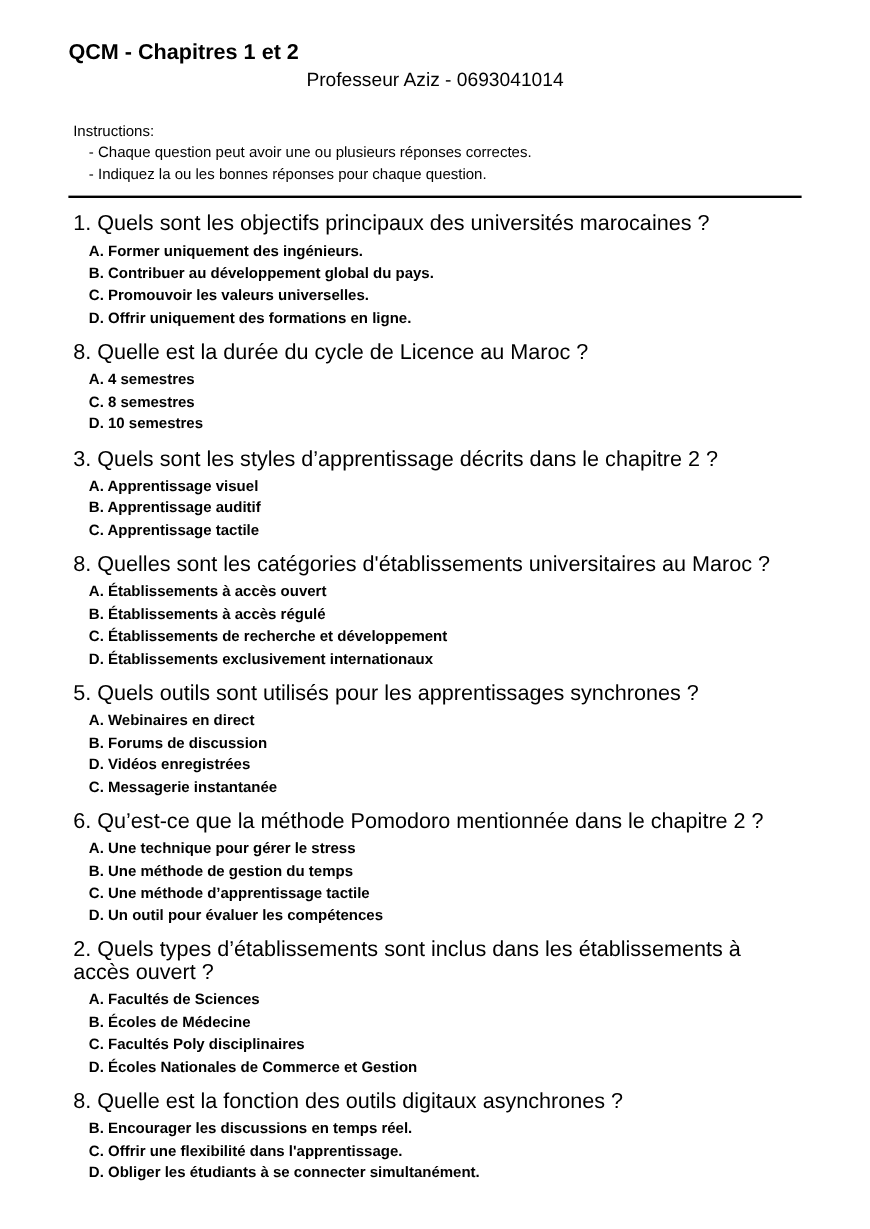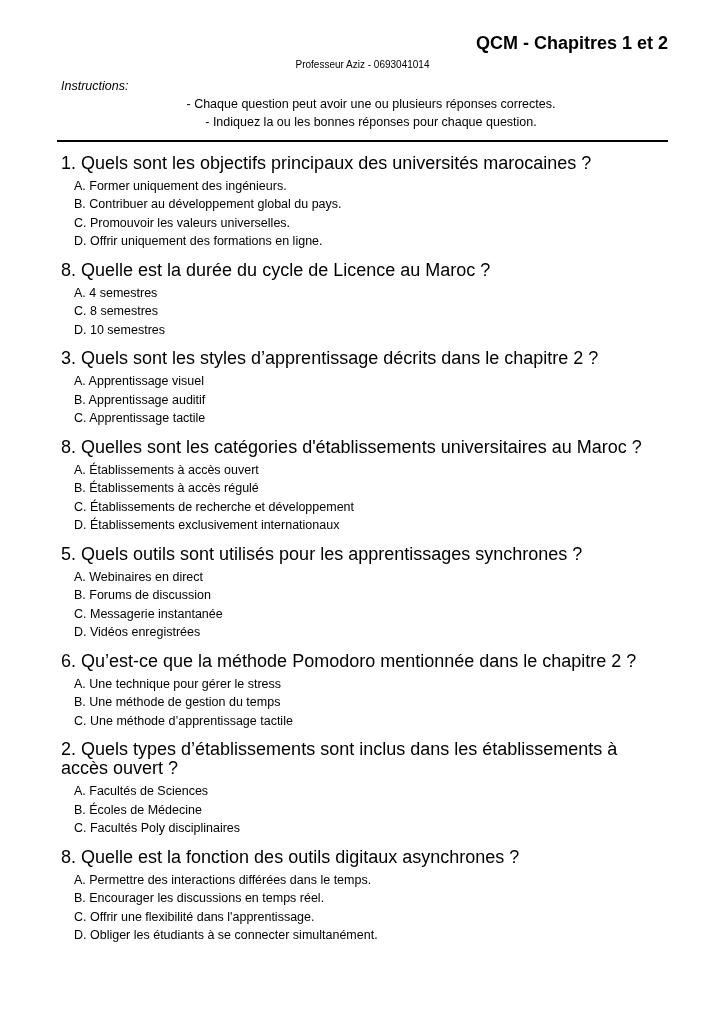--- a/index.html
+++ b/index.html
@@ -8,60 +8,59 @@
     height: 1024px;
     box-sizing: border-box;
     padding: 33px 57px 0 57px;
     font-family: "Liberation Sans", sans-serif;
     color: #000000;
     overflow: hidden;
   }
   .doc-title {
     font-size: 18px;
     font-weight: bold;
-    text-align: right;
+    text-align: left;
     margin: 0 0 3px 0;
     line-height: 1.2;
   }
   .doc-subtitle {
-    font-size: 10px;
+    font-size: 16px;
     text-align: center;
-    margin: 0 0 6px 0;
+    margin: 0 0 22px 0;
     line-height: 1.3;
   }
   .instructions-label {
     font-size: 12.5px;
     margin: 4px 0 0 4px;
     line-height: 18px;
-    font-style: italic;
   }
   .instruction-line {
     font-size: 12.5px;
     line-height: 18px;
     margin-left: 17px;
-    text-align: center;
   }
   .divider {
     border: none;
     border-top: 2px solid #000000;
     margin: 9px 0 12px 0;
   }
   .question-block {
     margin: 0 0 10px 0;
   }
   .question-heading {
     font-size: 18px;
     font-weight: normal;
     line-height: 19px;
     margin: 0 0 4px 4px;
   }
   .option-line {
     font-size: 12.5px;
     line-height: 18.5px;
     margin-left: 17px;
+    font-weight: bold;
   }
 </style>
 </head>
 <body>
 
 <div class="doc-title">QCM - Chapitres 1 et 2</div>
 <div class="doc-subtitle">Professeur Aziz - 0693041014</div>
 
 <div class="instructions-label">Instructions:</div>
 <div class="instruction-line">- Chaque question peut avoir une ou plusieurs réponses correctes.</div>
@@ -96,37 +95,38 @@
   <div class="option-line">A. Établissements à accès ouvert</div>
   <div class="option-line">B. Établissements à accès régulé</div>
   <div class="option-line">C. Établissements de recherche et développement</div>
   <div class="option-line">D. Établissements exclusivement internationaux</div>
 </div>
 
 <div class="question-block">
   <div class="question-heading">5. Quels outils sont utilisés pour les apprentissages synchrones ?</div>
   <div class="option-line">A. Webinaires en direct</div>
   <div class="option-line">B. Forums de discussion</div>
+  <div class="option-line">D. Vidéos enregistrées</div>
   <div class="option-line">C. Messagerie instantanée</div>
-  <div class="option-line">D. Vidéos enregistrées</div>
 </div>
 
 <div class="question-block">
   <div class="question-heading">6. Qu’est-ce que la méthode Pomodoro mentionnée dans le chapitre 2 ?</div>
   <div class="option-line">A. Une technique pour gérer le stress</div>
   <div class="option-line">B. Une méthode de gestion du temps</div>
   <div class="option-line">C. Une méthode d’apprentissage tactile</div>
+  <div class="option-line">D. Un outil pour évaluer les compétences</div>
 </div>
 
 <div class="question-block">
   <div class="question-heading">2. Quels types d’établissements sont inclus dans les établissements à accès ouvert ?</div>
   <div class="option-line">A. Facultés de Sciences</div>
   <div class="option-line">B. Écoles de Médecine</div>
   <div class="option-line">C. Facultés Poly disciplinaires</div>
+  <div class="option-line">D. Écoles Nationales de Commerce et Gestion</div>
 </div>
 
 <div class="question-block">
   <div class="question-heading">8. Quelle est la fonction des outils digitaux asynchrones ?</div>
-  <div class="option-line">A. Permettre des interactions différées dans le temps.</div>
   <div class="option-line">B. Encourager les discussions en temps réel.</div>
   <div class="option-line">C. Offrir une flexibilité dans l'apprentissage.</div>
   <div class="option-line">D. Obliger les étudiants à se connecter simultanément.</div>
 </div>
 
 </body></html>

